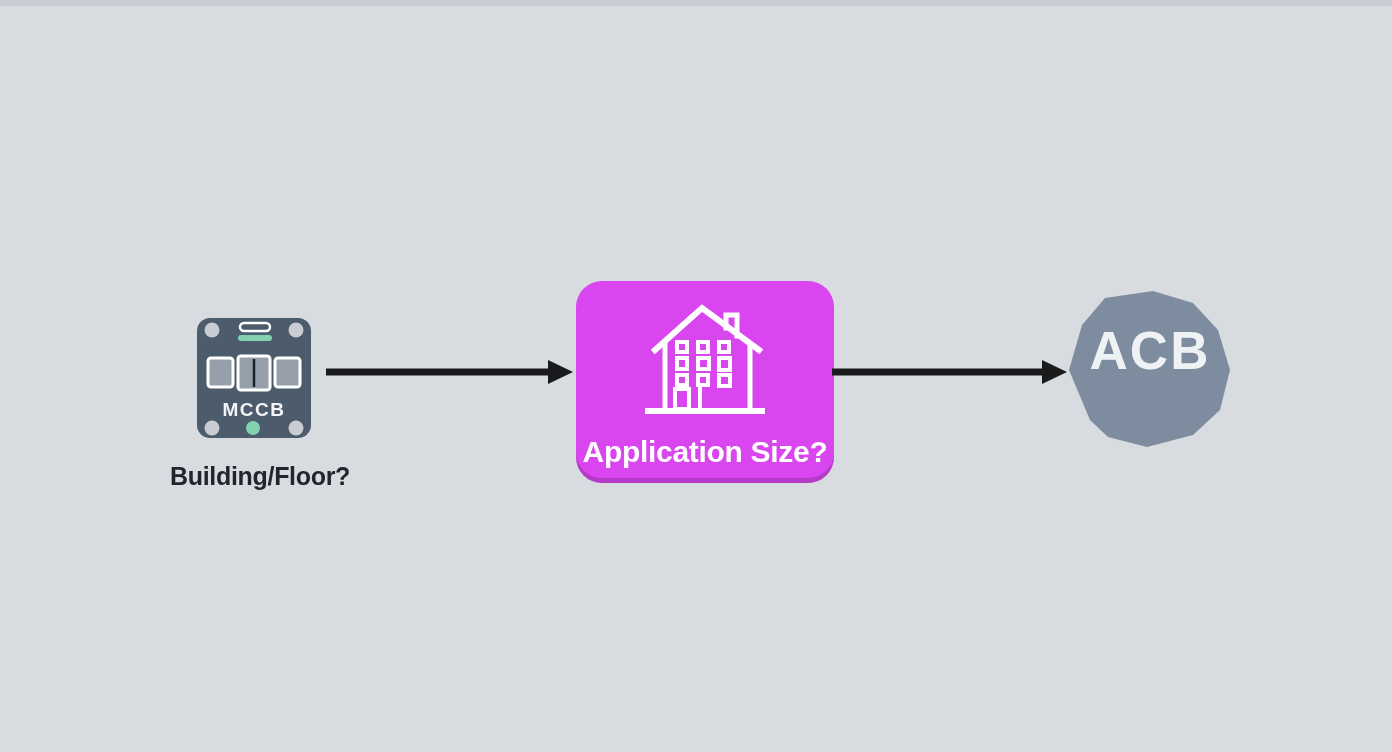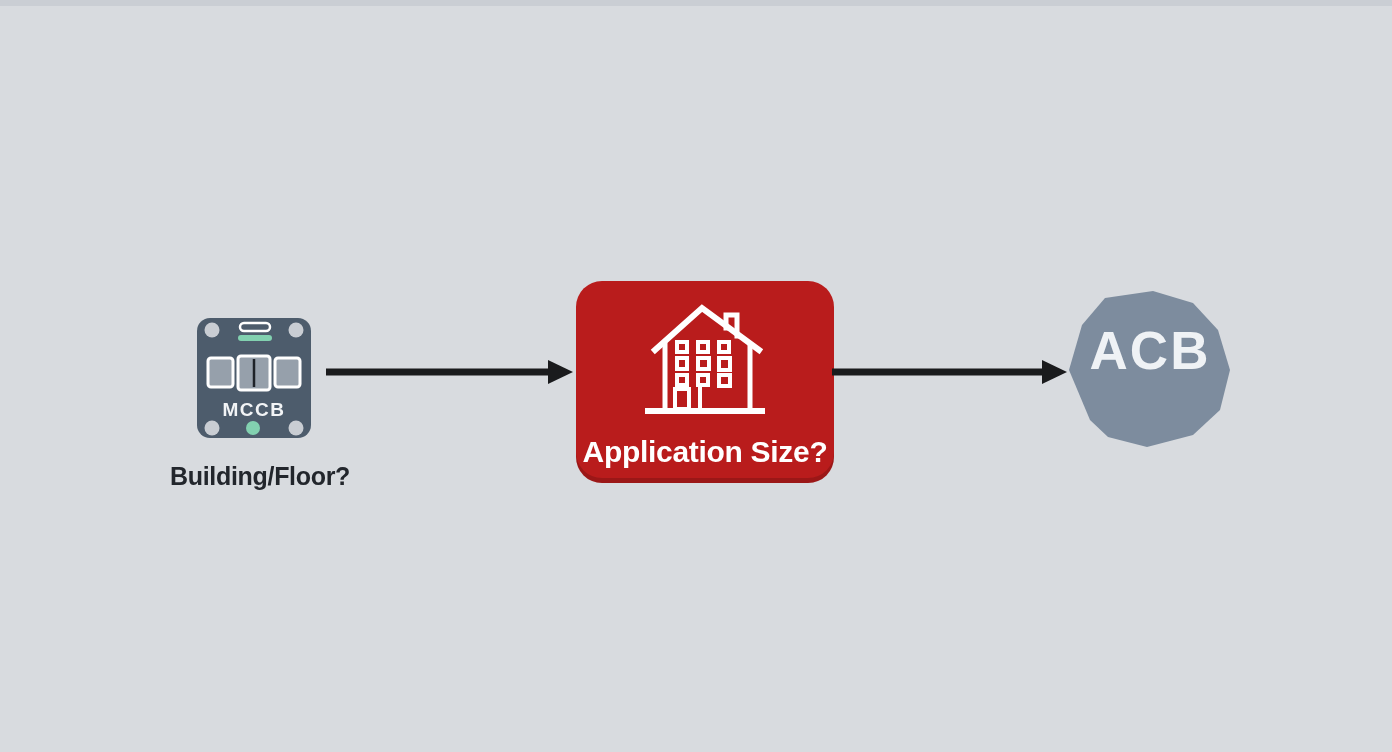--- a/index.html
+++ b/index.html
@@ -102,21 +102,21 @@
     <circle cx="56" cy="110" r="7" fill="#82d1b0"></circle>
   </svg>
 
   <div class="caption caption-left" style="color: rgb(34, 38, 44);">Building/Floor?</div>
 
   <svg class="abs arrow-1" width="250" height="28" viewBox="0 0 250 28">
     <line x1="3" y1="14" x2="228" y2="14" stroke-width="7" stroke="#1a1b1d"></line>
     <polygon points="225,2 250,14 225,26" fill="#1a1b1d"></polygon>
   </svg>
 
-  <div class="app-box" style="background-color: #b91c1c;">
+  <div class="app-box" style="background-color: #d946ef;">
     <svg class="building-svg" width="126" height="126" viewBox="0 0 126 126" fill="none" stroke-linecap="square" style="stroke: rgb(255, 255, 255);">
       <line x1="6" y1="116" x2="120" y2="116" stroke-width="6"></line>
       <line x1="23" y1="50" x2="23" y2="114" stroke-width="5"></line>
       <line x1="108" y1="50" x2="108" y2="114" stroke-width="5"></line>
       <polyline points="13,55 60,13 117,55" stroke-width="6"></polyline>
       <polyline points="84,33 84,20 95,20 95,41" stroke-width="5"></polyline>
       <g stroke-width="4">
         <rect x="35" y="47" width="10" height="10"></rect>
         <rect x="56" y="47" width="10" height="10"></rect>
         <rect x="77" y="47" width="10" height="10"></rect>

